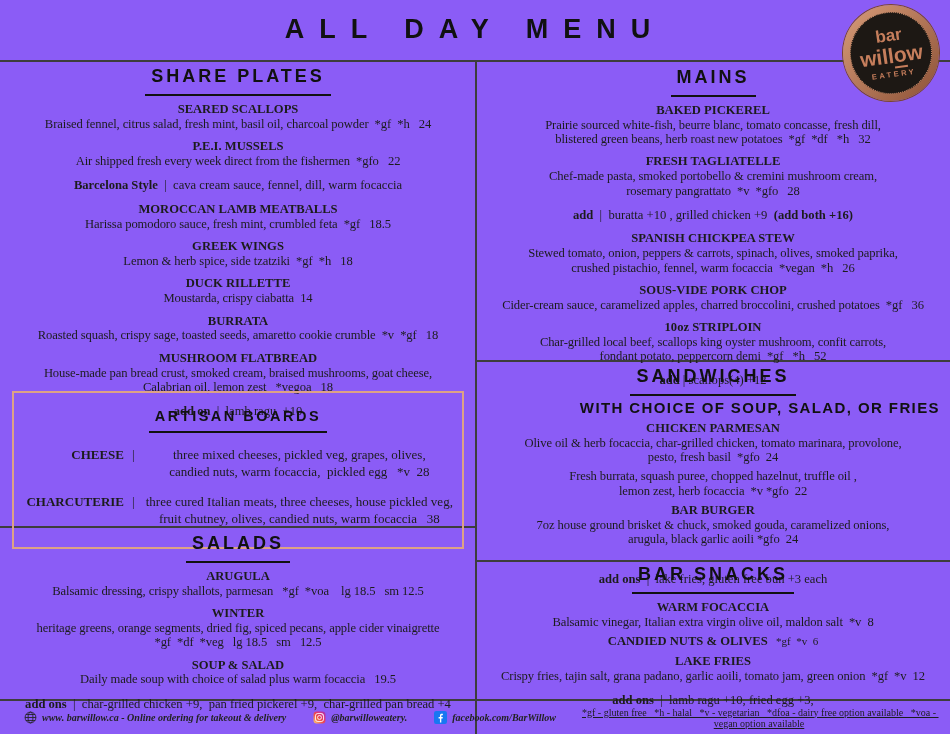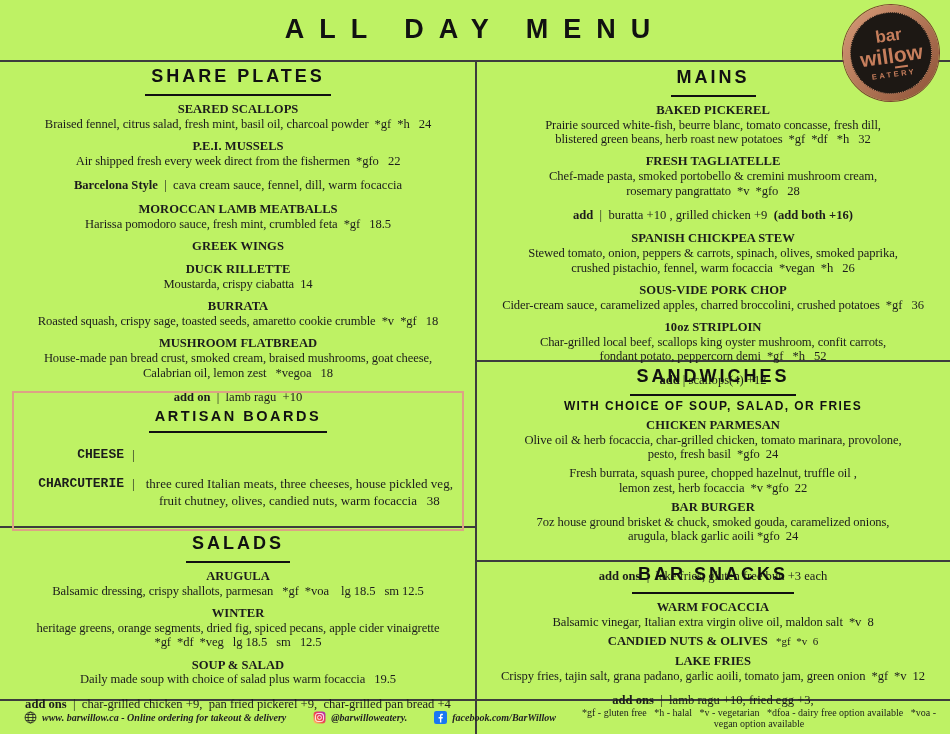--- a/index.html
+++ b/index.html
@@ -1,17 +1,17 @@
 <!DOCTYPE html>
 <html><head>
 <meta charset="utf-8">
 <style>
   *{margin:0;padding:0;box-sizing:border-box;}
   html,body{background:#ffffff;}
-  .page{position:relative;width:950px;height:734px;background:#bef264;color:#1c1c1c;
+  .page{position:relative;width:950px;height:734px;background:#8b5cf6;color:#1c1c1c;
         font-family:"Liberation Serif",serif;overflow:hidden;}
 
   
   .menu-title{position:absolute;top:14px;left:0;width:100%;text-align:center;
     font-family:"Liberation Sans",sans-serif;font-weight:900;font-size:27px;
     letter-spacing:15px;color:#111;white-space:nowrap;}
 
   
   .line{position:absolute;background:#3d3d3d;}
   #hline-top{top:60px;left:0;width:950px;height:2px;}
@@ -38,44 +38,44 @@
   #sec-share{left:12px;top:66px;width:452px;}
   #sec-artisan{left:12px;top:391px;width:452px;border:2px solid #dda285;padding:14px 6px 6px;}
   #sec-salads{left:12px;top:533px;width:452px;}
   #sec-mains{left:486px;top:67px;width:454px;}
   #sec-sandwiches{left:486px;top:366px;width:454px;}
   #sec-snacks{left:486px;top:564px;width:454px;}
 
   .sec-head{display:inline-block;font-family:"Liberation Sans",sans-serif;font-weight:900;font-size:18px;
     letter-spacing:3px;border-bottom:2.5px solid #111;padding:0 6px 7px;margin-bottom:6px;color:#111;white-space:nowrap;}
   .sec-head.small{font-size:14.5px;letter-spacing:2.5px;border-bottom-width:2px;margin-bottom:4px;}
-  .sec-sub{font-family:"Liberation Sans",sans-serif;font-weight:800;font-size:12px;letter-spacing:1.4px;
-    margin:-3px 0 5px;color:#111;white-space:pre-wrap;}
+  .sec-sub{font-family:"Liberation Sans",sans-serif;font-weight:800;font-size:15px;letter-spacing:1.4px;
+    margin:-3px 0 5px;color:#111;white-space:pre-wrap;text-align:right;}
 
   .menu-item{margin-bottom:8px;}
   .compact .menu-item{margin-bottom:5px;}
   .item-title-line{font-size:13px;line-height:1.15;}
   .item-title{font-weight:bold;font-size:12.6px;}
   .item-suffix{font-size:11px;white-space:pre-wrap;}
   .item-desc{font-size:12.6px;line-height:1.13;white-space:pre-wrap;letter-spacing:-0.1px;}
   .item-note{font-size:12.6px;line-height:1.25;margin-top:10px;white-space:pre-wrap;}
   .item-note .bold{font-weight:bold;}
   .section-footnote{margin-top:26px;font-size:12.6px;white-space:pre-wrap;}
   .section-footnote .bold{font-weight:bold;}
 
   .board-row{display:flex;gap:8px;margin:10px 0 13px;font-size:13px;text-align:left;align-items:flex-start;}
-  .board-label{flex:0 0 104px;text-align:right;font-weight:bold;white-space:nowrap;font-family:Liberation Mono, monospace;}
+  .board-label{flex:0 0 104px;text-align:right;font-weight:bold;white-space:nowrap;}
   .board-pipe{flex:0 0 auto;}
   .board-text{flex:1;text-align:center;}
   .board-line{white-space:pre;line-height:1.3;}
 
   
   .footer{position:absolute;top:701px;left:0;width:950px;height:33px;display:flex;align-items:center;}
   .footer-left{width:568px;display:flex;align-items:center;justify-content:space-between;padding:0 12px 0 24px;}
-  .footer-right{flex:1;display:flex;align-items:center;justify-content:center;padding:0 8px;}
+  .footer-right{flex:1;display:flex;align-items:center;justify-content:center;padding:0 8px;text-decoration:underline;}
   .footer-group{display:flex;align-items:center;gap:5px;}
   .footer-text{font-style:italic;font-weight:bold;font-size:10px;color:#222;white-space:nowrap;}
   .legend{font-size:10px;color:#1c1c1c;white-space:pre-wrap;text-align:center;}
   .footer svg{display:block;}
 </style>
 </head>
 <body>
 
 <div class="page">
 
@@ -106,20 +106,21 @@
         <div class="item-title-line"><span class="item-title">P.E.I. MUSSELS</span></div>
         <div class="item-desc">Air shipped fresh every week direct from the fishermen  *gfo   22</div>
         <div class="item-note"><span class="bold">Barcelona Style</span><span>  |  cava cream sauce, fennel, dill, warm focaccia</span></div>
       </div>
       <div class="menu-item">
         <div class="item-title-line"><span class="item-title">MOROCCAN LAMB MEATBALLS</span></div>
         <div class="item-desc">Harissa pomodoro sauce, fresh mint, crumbled feta  *gf   18.5</div>
       </div>
       <div class="menu-item">
         <div class="item-title-line"><span class="item-title">GREEK WINGS</span></div>
+        <div class="item-desc">Lemon &amp; herb spice, side tzatziki  *gf  *h   18</div>
       </div>
       <div class="menu-item">
         <div class="item-title-line"><span class="item-title">DUCK RILLETTE</span></div>
         <div class="item-desc">Moustarda, crispy ciabatta  14</div>
       </div>
       <div class="menu-item">
         <div class="item-title-line"><span class="item-title">BURRATA</span></div>
         <div class="item-desc">Roasted squash, crispy sage, toasted seeds, amaretto cookie crumble  *v  *gf   18</div>
       </div>
       <div class="menu-item">
@@ -127,20 +128,24 @@
         <div class="item-desc">House-made pan bread crust, smoked cream, braised mushrooms, goat cheese,</div>
         <div class="item-desc">Calabrian oil, lemon zest   *vegoa   18</div>
         <div class="item-note"><span class="bold">add on</span><span>  |  lamb ragu  +10</span></div>
       </div>
     </div>
   <div class="section" id="sec-artisan">
       <div><span class="sec-head small">ARTISAN BOARDS</span></div>
       <div class="board-row">
         <span class="board-label">CHEESE</span>
         <span class="board-pipe">|</span>
+        <div class="board-text">
+          <div class="board-line">three mixed cheeses, pickled veg, grapes, olives,</div>
+          <div class="board-line">candied nuts, warm focaccia,  pickled egg   *v  28</div>
+        </div>
       </div>
       <div class="board-row">
         <span class="board-label">CHARCUTERIE</span>
         <span class="board-pipe">|</span>
         <div class="board-text">
           <div class="board-line">three cured Italian meats, three cheeses, house pickled veg,</div>
           <div class="board-line">fruit chutney, olives, candied nuts, warm focaccia   38</div>
         </div>
       </div>
     </div>

